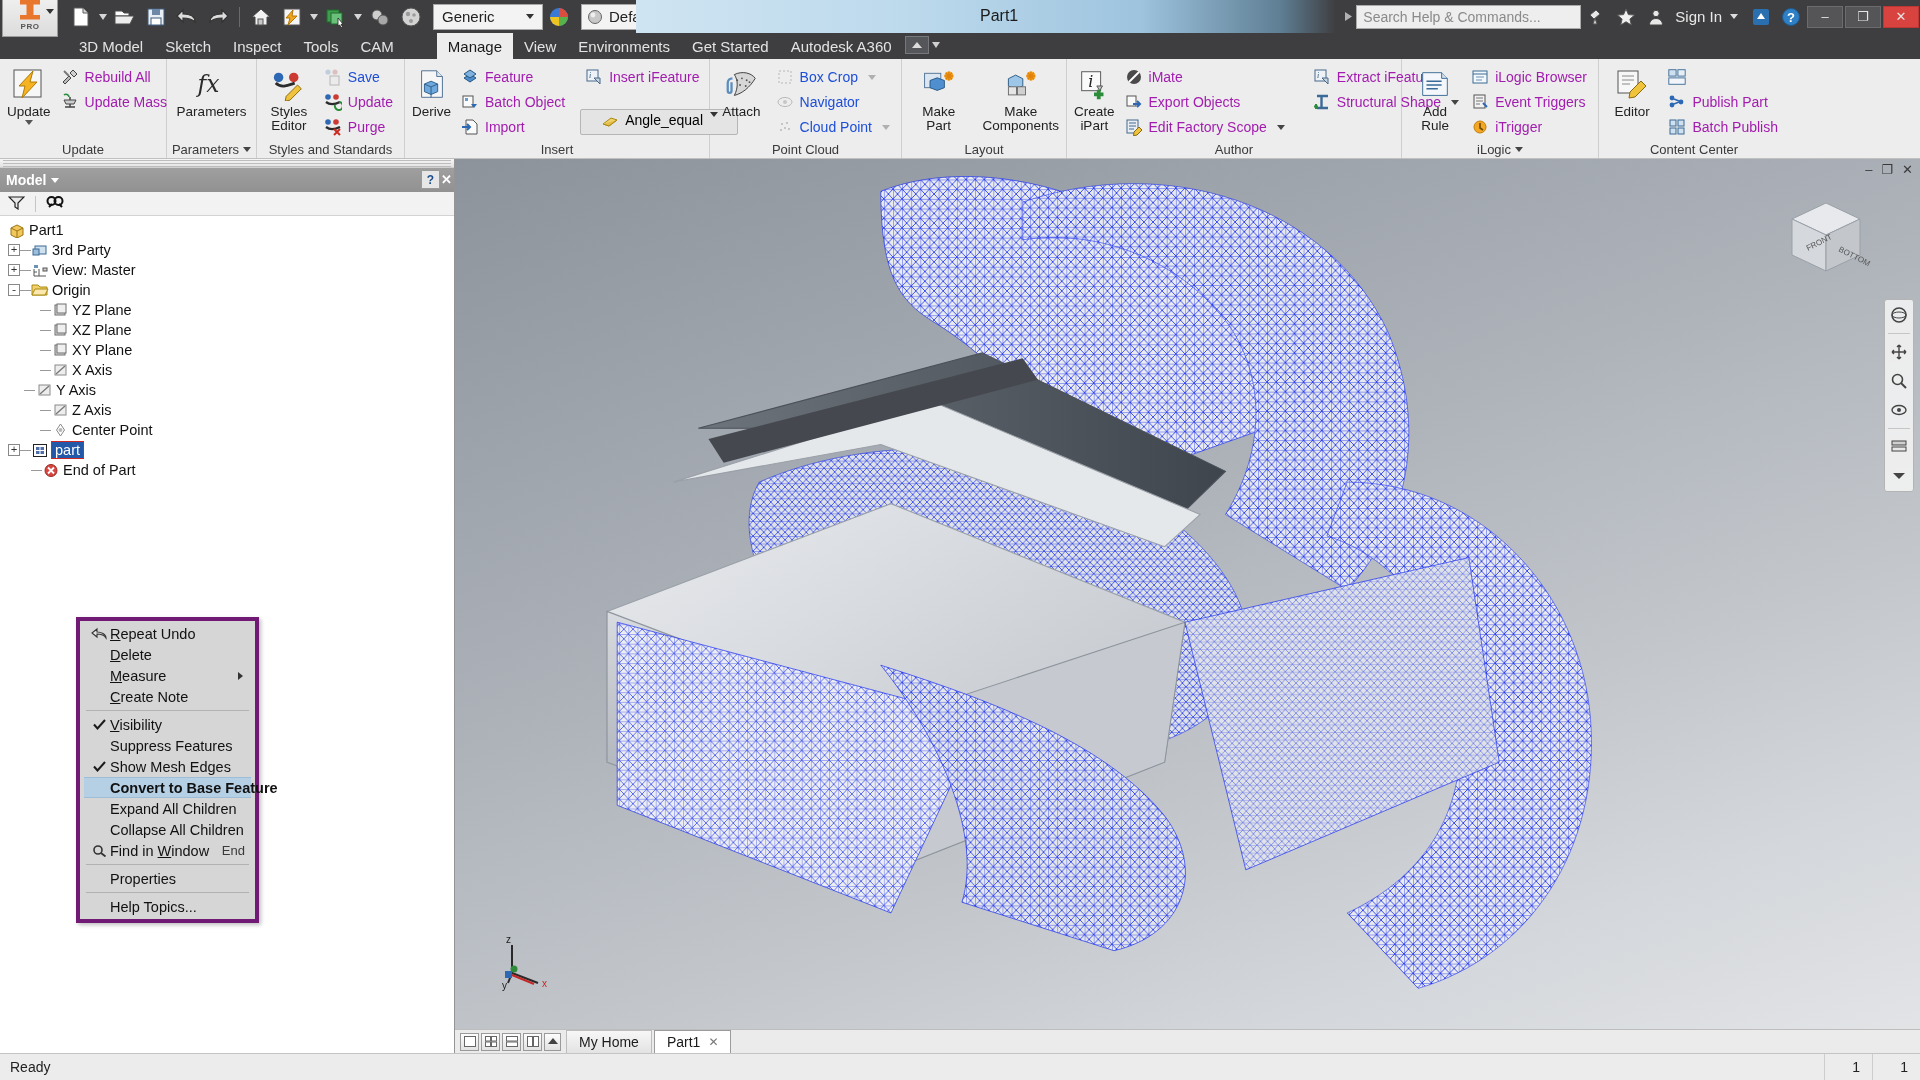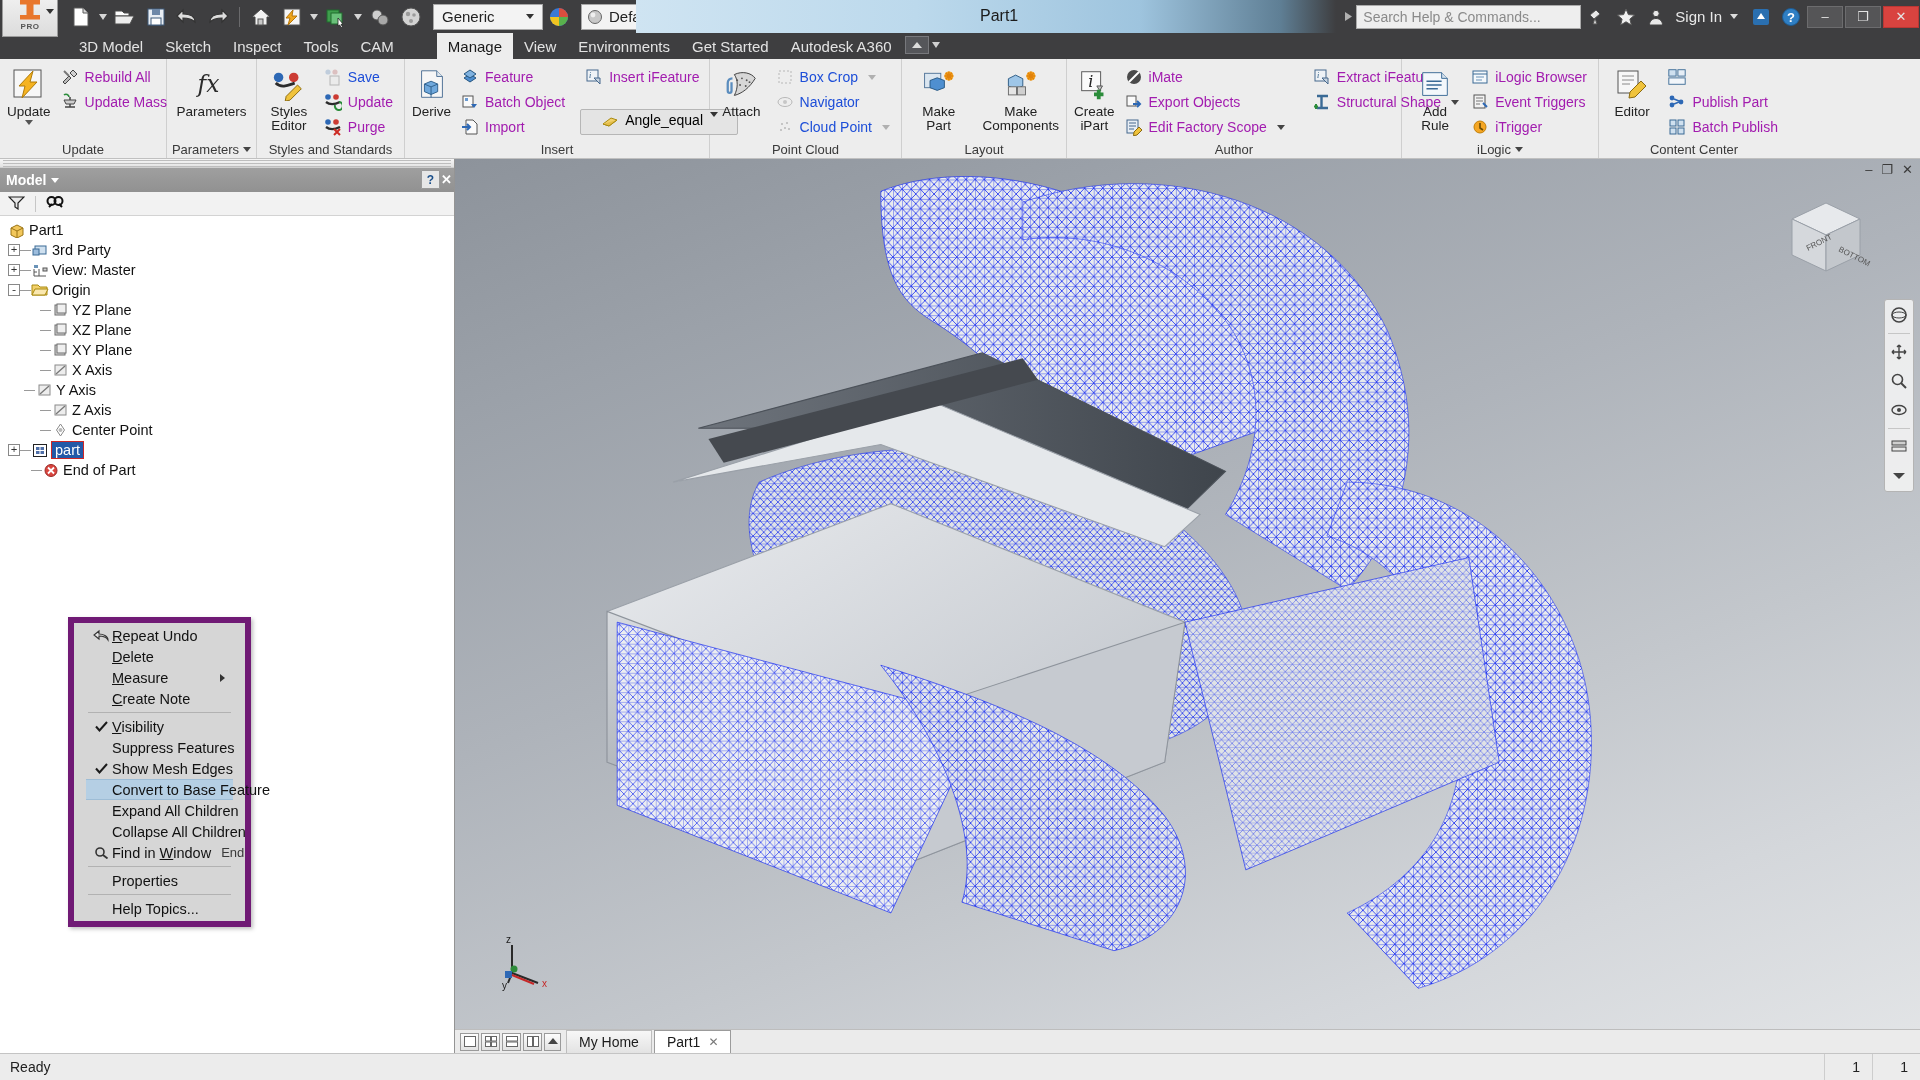--- a/index.html
+++ b/index.html
@@ -155,26 +155,26 @@
           border: 1px solid #bdbdbd; border-bottom: none; background: linear-gradient(#f7f7f7,#e3e3e3); margin-right: 2px; cursor: pointer; }
   .dtab.active { background: #fff; border-color: #9b9b9b; }
   .dtab .x { color: #777; font-size: 12px; }
 
   .statusbar { height: 27px; background: #ececec; border-top: 1px solid #c4c4c4; display: flex; align-items: center; flex: none; font-size: 14px; color: #222; }
   .status-left { padding-left: 10px; flex: 1; }
   .status-cell { width: 48px; text-align: right; padding-right: 12px; border-left: 1px solid #cdcdcd; height: 27px; display:flex; align-items:center; justify-content:flex-end; }
 
   
   .ctxmenu {
-    position: absolute; left: 68px; top: 458px; width: 183px;
-    background: #d6d6d6; border: 6px solid #701a75; box-shadow: 2px 2px 4px rgba(0,0,0,.25);
-    z-index: 50; padding: 2px 12px; font-size: 14.5px; color: #111;
+    position: absolute; left: 76px; top: 458px; width: 183px;
+    background: #d6d6d6; border: 4px solid #701a75; box-shadow: 2px 2px 4px rgba(0,0,0,.25);
+    z-index: 50; padding: 2px 4px; font-size: 14.5px; color: #111;
   }
   .ctxitem { height: 21px; display: flex; align-items: center; padding: 0 6px 0 4px; cursor: pointer; white-space: nowrap; }
-  .ctxitem.highlight { background: #b5cfe4; border-top:1px solid #9ebdd6; border-bottom:1px solid #9ebdd6; }
+  .ctxitem.highlight { background: #b5cfe4; border-top:1px solid #9ebdd6; border-bottom:1px solid #9ebdd6;font-weight:bold; }
   .ctxitem .cico { width: 22px; display: flex; align-items: center; justify-content: center; flex: none; }
   .ctxitem .clbl { flex: 1; }
   .ctxitem .cshort { color: #3a3a3a; font-size: 13px; padding-left: 10px; }
   .ctx-sep { height: 1px; background: #b2b2b2; margin: 3px 2px; }
   .submenu-arrow { width:0;height:0;border-top:4px solid transparent;border-bottom:4px solid transparent;border-left:5px solid #333; margin-right:2px;}
   u { text-decoration: underline; }
 </style>
 </head>
 <body>
 

